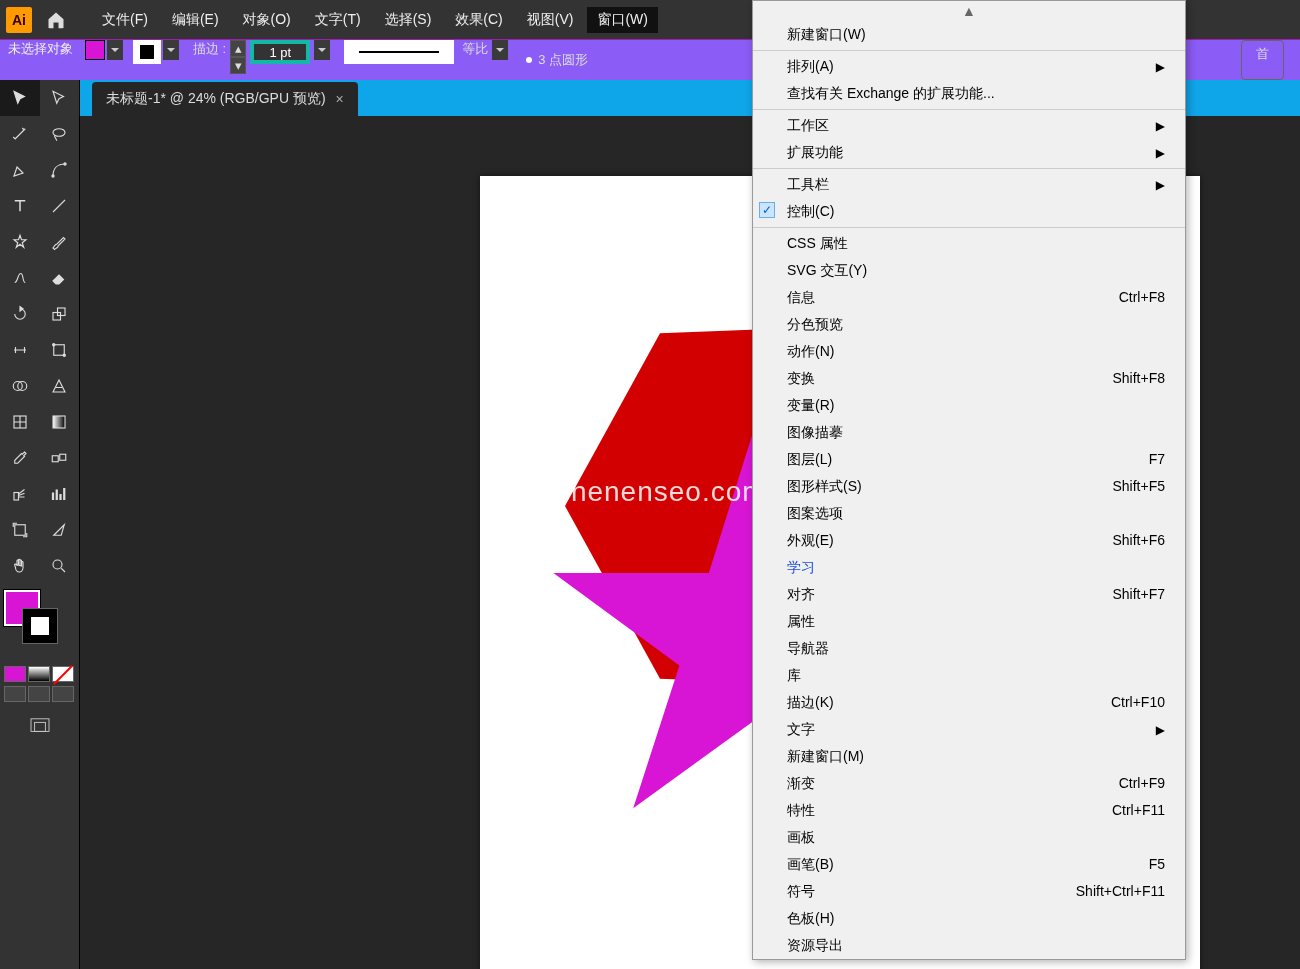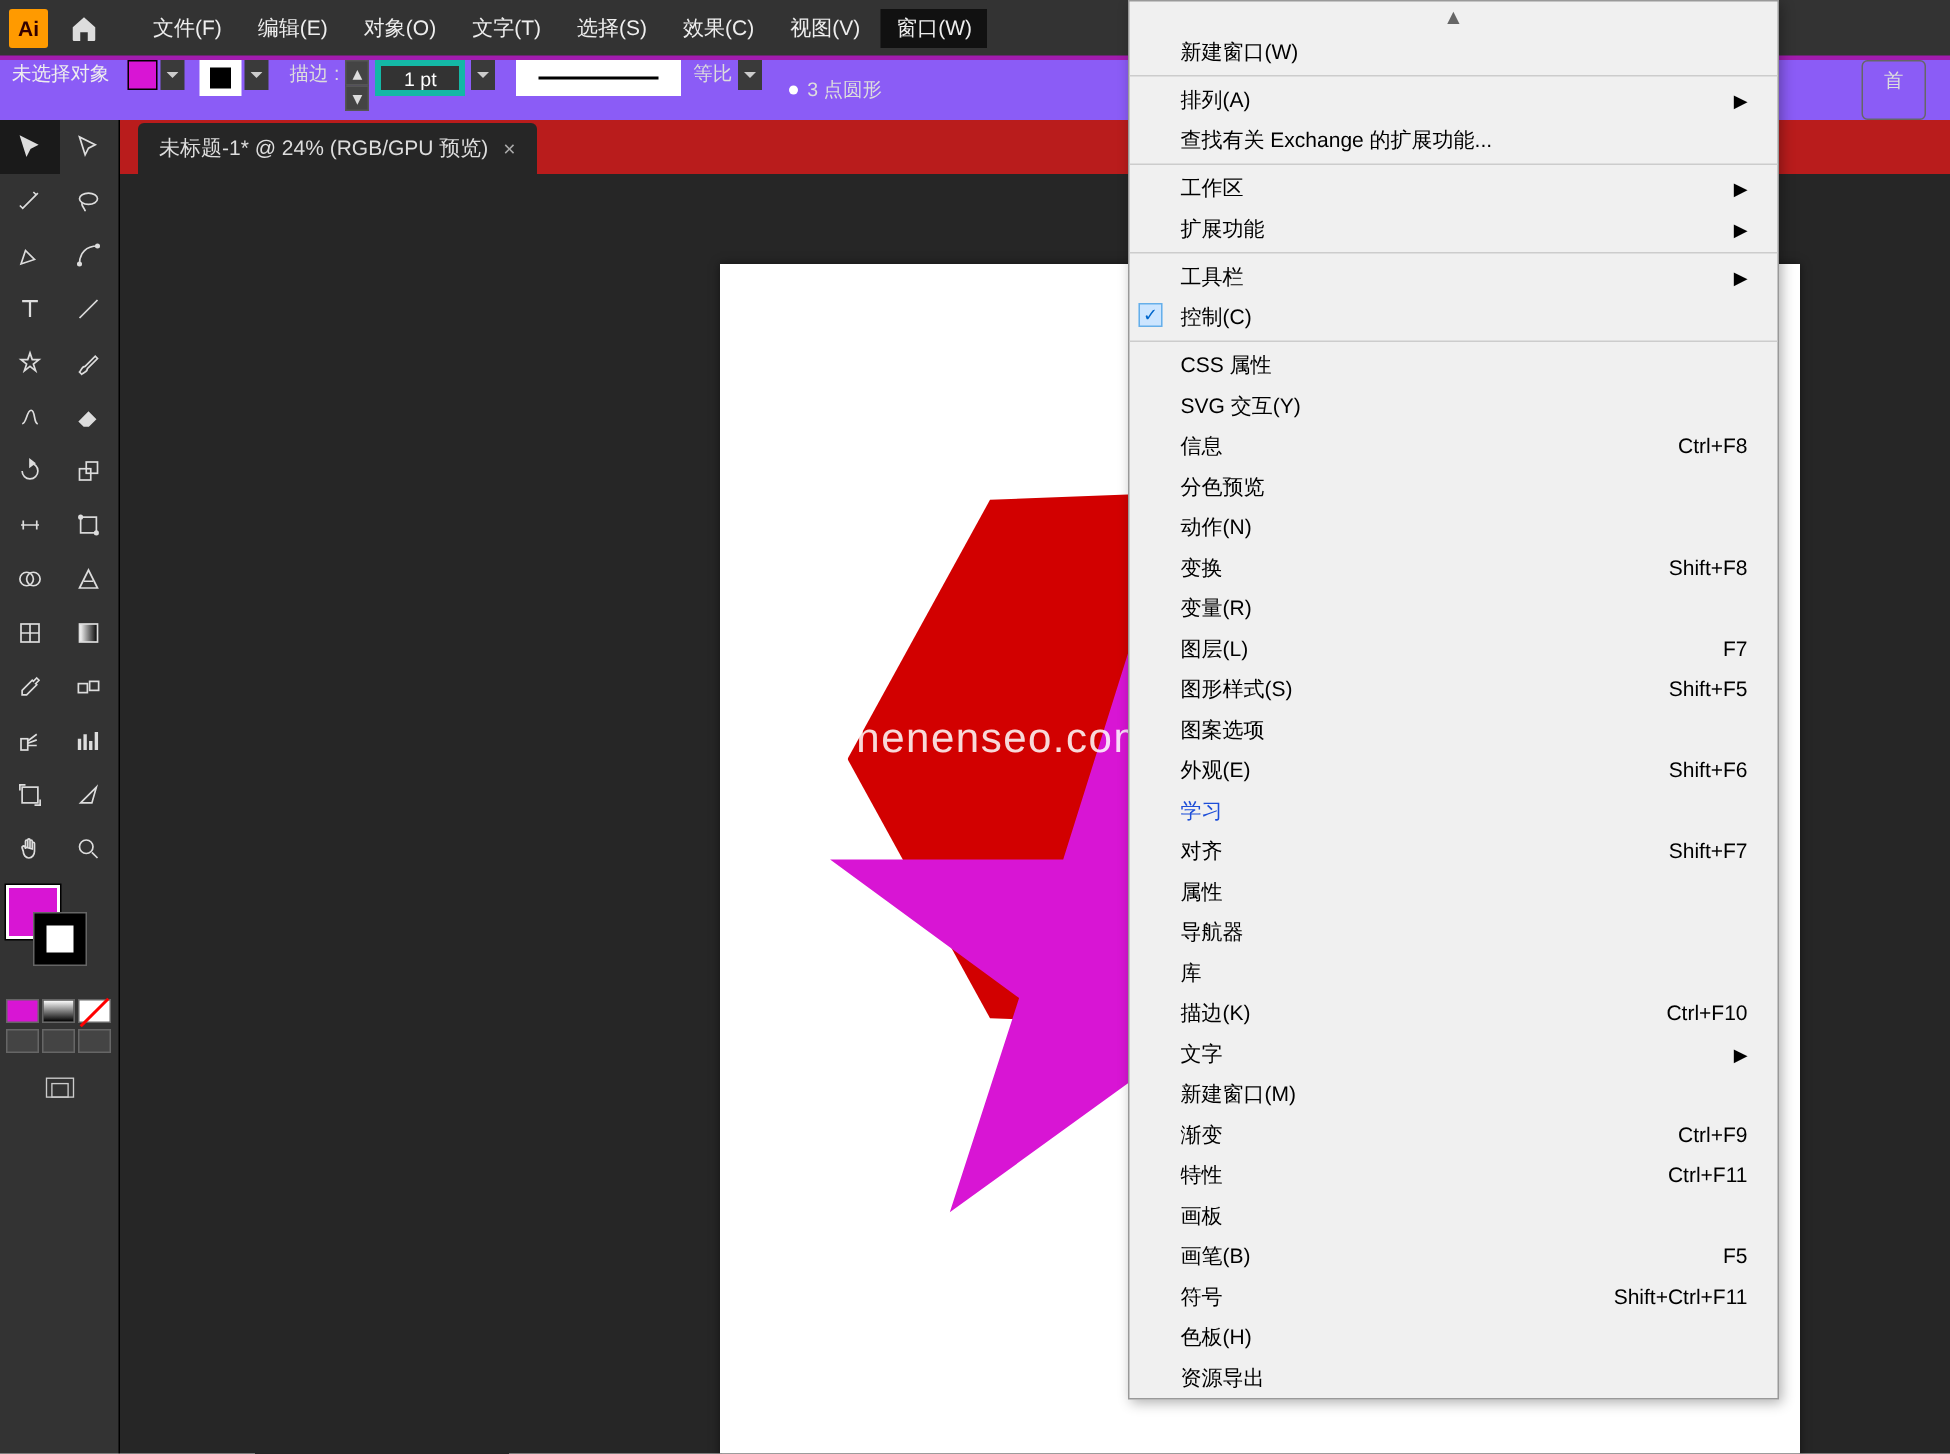--- a/index.html
+++ b/index.html
@@ -1,17 +1,17 @@
 <!DOCTYPE html>
 <html><head>
 <meta charset="utf-8">
 <style>
 * { margin:0; padding:0; box-sizing:border-box; font-family:"Microsoft YaHei",Arial,sans-serif; user-select:none; }
 body { width:1300px; height:969px; background:#333; overflow:hidden; position:relative; }
-.topbar { height:40px; background:#333; display:flex; align-items:center; border-bottom:3px solid #a21caf; }
+.topbar { height:40px; background:#333; display:flex; align-items:center; border-bottom:1px solid #a21caf; }
 .ai-logo { width:26px; height:26px; background:#ff9a00; color:#330000; margin:0 8px 0 6px; display:flex; align-items:center; justify-content:center; font-weight:bold; font-size:14px; border-radius:2px; }
 .home-btn { width:32px; height:32px; margin-right:20px; display:flex; align-items:center; justify-content:center; cursor:pointer; }
 .home-btn svg { fill:#ddd; }
 .menu-bar { display:flex; gap:4px; }
 .menu-item { color:#eee; font-size:14px; padding:4px 10px; cursor:pointer; }
 .menu-item.active { background:#111; }
 .control-bar { height:40px; background:#8b5cf6; display:flex; padding:0 8px; font-size:13px; color:#ddd; }
 .ctl-label { margin-right:12px; color:#eee; }
 .swatch { width:20px; height:20px; margin-right:2px; border:1px solid #000; }
 .dd-arrow { width:16px; height:20px; background:#3a3a3a; display:flex; align-items:center; justify-content:center; margin-right:10px; }
@@ -34,21 +34,21 @@
 .tool-cell.sel { background:#1a1a1a; }
 .tool-cell svg { fill:none; stroke:#ddd; stroke-width:1.5; }
 .color-area { padding:8px; position:relative; height:80px; }
 .fill-sw { position:absolute; top:6px; left:4px; width:36px; height:36px; background:#d815d4; border:2px solid #fff; outline:1px solid #000; }
 .stroke-sw2 { position:absolute; top:24px; left:22px; width:36px; height:36px; background:#000; display:flex; align-items:center; justify-content:center; border:1px solid #666; }
 .stroke-sw2 div { width:18px; height:18px; background:#fff; }
 .mini-row { display:flex; gap:2px; padding:2px 4px; }
 .mini-sw { width:22px; height:16px; border:1px solid #666; }
 .screen-btn { height:36px; display:flex; align-items:center; justify-content:center; margin-top:4px; }
 .doc-area { flex:1; background:#262626; position:relative; }
-.tab-bar { height:36px; background:#b91c1c; display:flex; align-items:flex-end; padding-left:12px; }
+.tab-bar { height:36px; background:#0ea5e9; display:flex; align-items:flex-end; padding-left:12px; }
 .doc-tab { background:#262626; color:#ddd; font-size:14px; padding:8px 14px; display:flex; align-items:center; gap:10px; border-top-left-radius:4px; border-top-right-radius:4px; }
 .close-x { font-size:14px; color:#aaa; cursor:pointer; }
 .canvas-wrap { position:absolute; top:36px; left:0; right:0; bottom:0; overflow:hidden; }
 .artboard { position:absolute; left:400px; top:60px; width:720px; height:900px; background:#fff; box-shadow:0 0 6px rgba(0,0,0,.5); }
 .hex-shape { position:absolute; left:85px; top:150px; width:380px; height:360px; background:#d20000; clip-path:polygon(25% 2%, 75% 0%, 100% 50%, 75% 100%, 25% 98%, 0% 50%); }
 .star-shape { position:absolute; left:65px; top:250px; width:420px; height:420px; background:#d815d4; clip-path:polygon(50% 0%, 61% 35%, 98% 35%, 68% 57%, 79% 91%, 50% 70%, 21% 91%, 32% 57%, 2% 35%, 39% 35%); }
 .watermark { position:absolute; left:20px; top:300px; color:rgba(255,255,255,.85); font-size:28px; font-family:Arial; letter-spacing:1px; }
 .dropdown { position:absolute; top:0; left:752px; width:434px; background:#f0f0f0; border:1px solid #999; box-shadow:2px 2px 8px rgba(0,0,0,.3); font-size:14px; color:#000; z-index:100; }
 .dd-up { text-align:center; padding:2px 0; color:#666; }
 .dd-item { display:flex; align-items:center; padding:3px 14px 3px 34px; position:relative; cursor:default; line-height:1.5; }
@@ -380,20 +380,23 @@
       <span>动作(N)</span>
     </div>
     <div class="dd-item">
       <span>变换</span>
       <span class="shortcut">Shift+F8</span>
     </div>
     <div class="dd-item">
       <span>变量(R)</span>
     </div>
     <div class="dd-item">
+      <span>图像描摹</span>
+    </div>
+    <div class="dd-item">
       <span>图层(L)</span>
       <span class="shortcut">F7</span>
     </div>
     <div class="dd-item">
       <span>图形样式(S)</span>
       <span class="shortcut">Shift+F5</span>
     </div>
     <div class="dd-item">
       <span>图案选项</span>
     </div>

